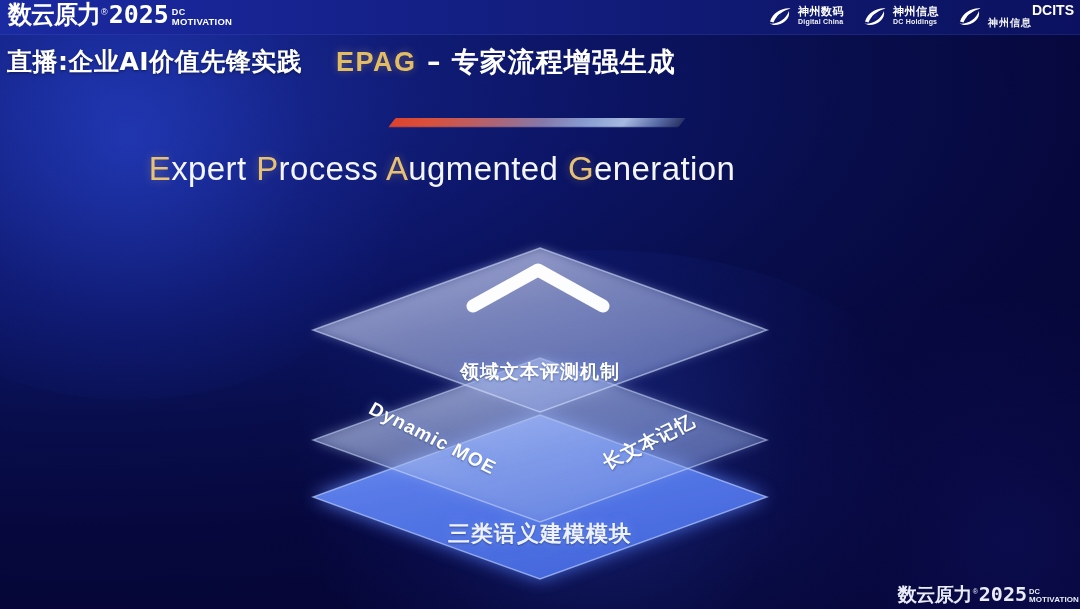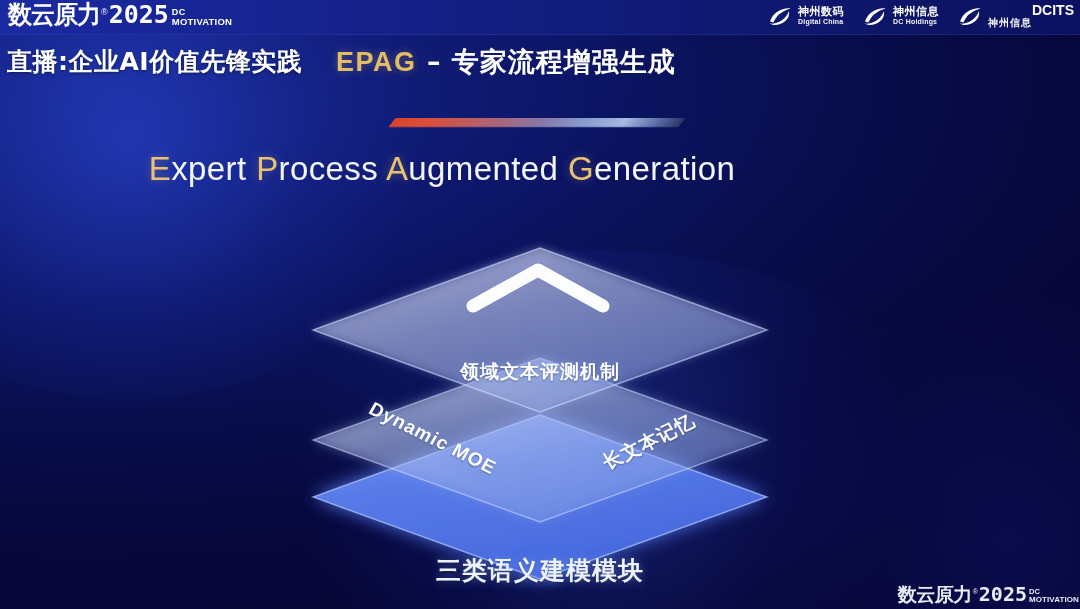--- a/index.html
+++ b/index.html
@@ -104,21 +104,21 @@
   .layer{position:absolute;left:0;top:0;width:520px;height:350px;}
   .layer svg{position:absolute;left:0;top:0;overflow:visible;}
 
   .lyr-label{
     position:absolute;color:#fff;white-space:nowrap;
     font-family:"DejaVu Sans","Liberation Sans",sans-serif;
     text-shadow:0 0 10px rgba(120,160,255,.55),0 1px 2px rgba(0,0,0,.4);
     font-weight:700;
   }
   .label-top{left:50%;top:118px;transform:translateX(-50%);font-size:19px;letter-spacing:1px;margin-top:19px;}
-  .label-bottom{left:50%;top:297px;transform:translateX(-50%);font-size:25px;letter-spacing:1px;color:#eef2ff;margin-top:35px;}
+  .label-bottom{left:50%;top:297px;transform:translateX(-50%);font-size:22px;letter-spacing:1px;color:#eef2ff;}
   .label-moe{
     left:96px;top:176px;font-size:19px;font-weight:700;letter-spacing:1px;
     font-family:"Liberation Sans","DejaVu Sans",sans-serif;
     transform:rotate(26.5deg) skewX(-3deg);transform-origin:left top;
   }
   .label-mem{
     left:318px;top:231px;font-size:19px;font-weight:700;letter-spacing:1px;
     transform:rotate(-26.5deg) skewX(3deg);transform-origin:left top;
   }
 

